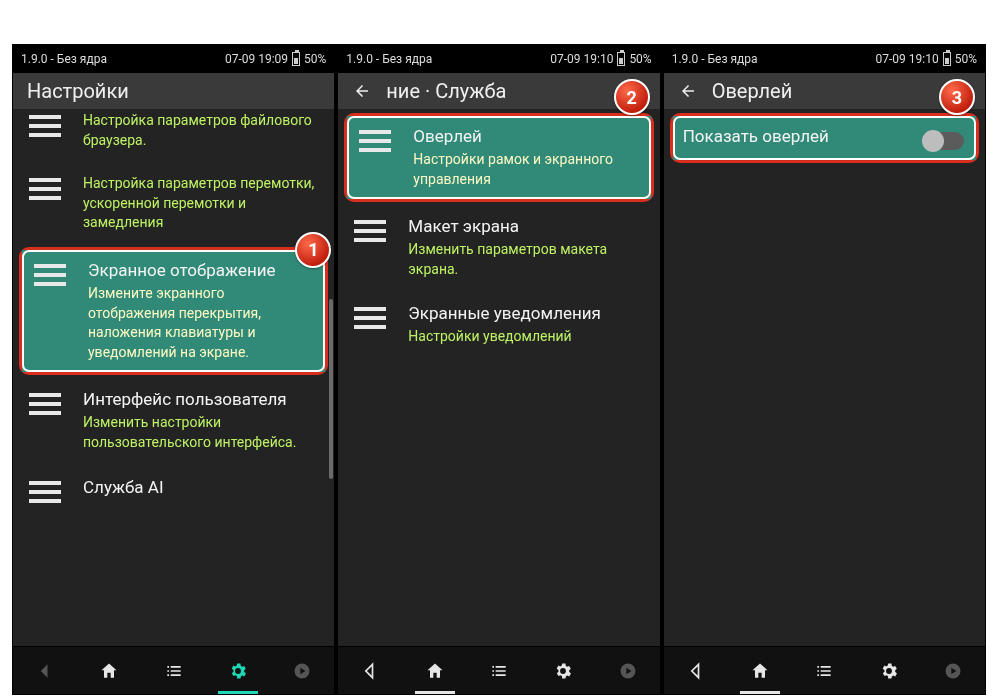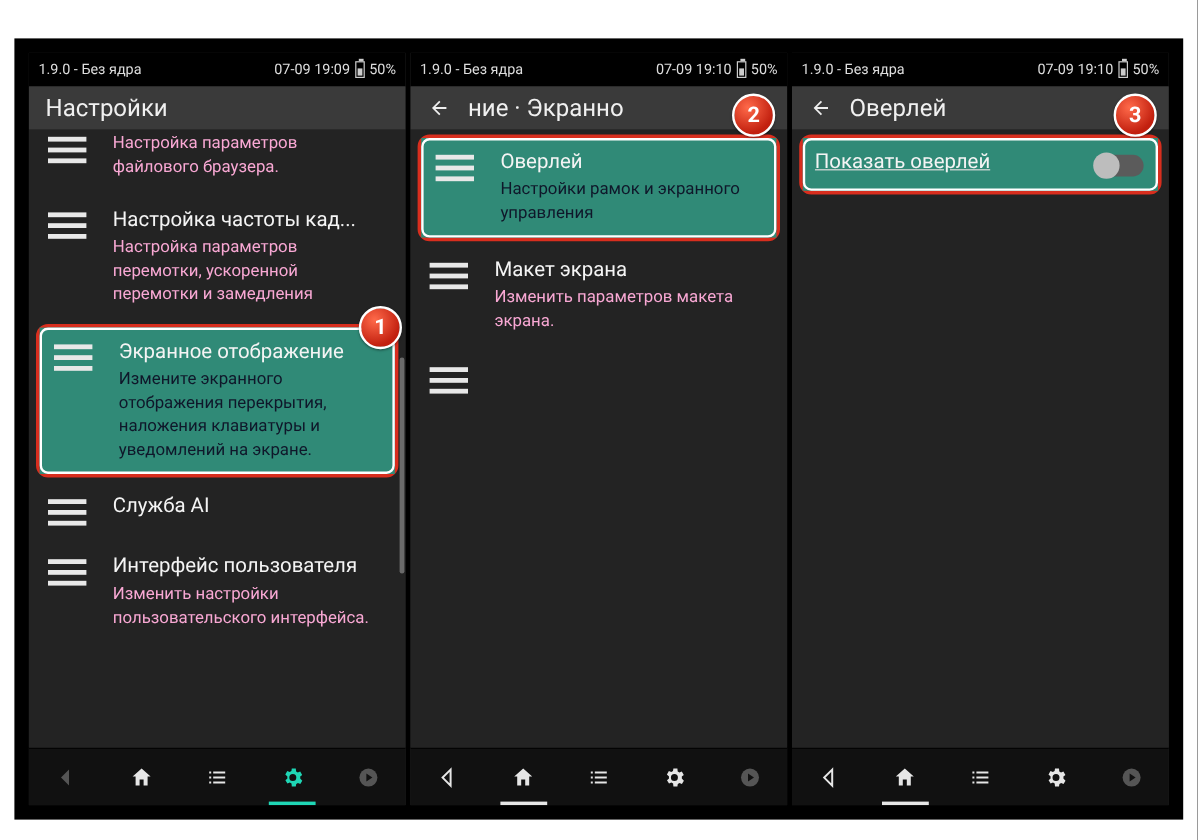--- a/index.html
+++ b/index.html
@@ -7,24 +7,24 @@
     background: #fff;
     font-family: -apple-system, BlinkMacSystemFont, "Segoe UI", Roboto, sans-serif;
     width: 998px;
     height: 700px;
     overflow: hidden;
   }
   .canvas {
     background: #000;
     width: 974px;
     height: 651px;
-    margin: 32px 12px 22px 12px;
+    margin: 44px 12px 22px 12px;
     display: flex;
     gap: 4px;
-    padding: 12px;
+    padding: 1px;
   }
   .screen {
     flex: 1;
     background: #232323;
     display: flex;
     flex-direction: column;
     position: relative;
     overflow: hidden;
   }
 
@@ -116,24 +116,24 @@
   .item .t {
     font-size: 17px;
     color: #f4f4f4;
     margin-bottom: 4px;
     white-space: nowrap;
     overflow: hidden;
     text-overflow: ellipsis;
   }
   .item .d {
     font-size: 14px;
-    color: #f9a8d4;
+    color: #bef264;
     line-height: 1.4;
   }
-  .item.highlighted .d { color: #0f172a; }
+  .item.highlighted .d { color: #fef9c3; }
 
   
   .hlwrap {
     position: relative;
     border: 3px solid #d82e1e;
     border-radius: 10px;
     margin: 2px 6px;
     overflow: visible;
   }
   .hlwrap::before {
@@ -257,21 +257,20 @@
 
       <div class="item">
         <div class="iconcol">
             <div class="lines-icon">
               <span></span>
               <span></span>
               <span></span>
             </div>
           </div>
         <div class="txt">
-          <div class="t">Настройка частоты кад...</div>
           <div class="d">Настройка параметров перемотки, ускоренной перемотки и замедления</div>
         </div>
       </div>
 
       <div class="hlwrap">
         <div class="badge">1</div>
         <div class="item highlighted">
           <div class="iconcol">
               <div class="lines-icon">
                 <span></span>
@@ -288,35 +287,35 @@
 
       <div class="item">
         <div class="iconcol">
             <div class="lines-icon">
               <span></span>
               <span></span>
               <span></span>
             </div>
           </div>
         <div class="txt">
-          <div class="t">Служба AI</div>
+          <div class="t">Интерфейс пользователя</div>
+          <div class="d">Изменить настройки пользовательского интерфейса.</div>
         </div>
       </div>
 
       <div class="item">
         <div class="iconcol">
             <div class="lines-icon">
               <span></span>
               <span></span>
               <span></span>
             </div>
           </div>
         <div class="txt">
-          <div class="t">Интерфейс пользователя</div>
-          <div class="d">Изменить настройки пользовательского интерфейса.</div>
+          <div class="t">Служба AI</div>
         </div>
       </div>
 
       <div class="scrollbar"></div>
     </div>
 
     <div class="nav">
       <div class="nbtn dim">
           <svg viewBox="0 0 24 24">
             <path d="M15 4l-8 8 8 8z"></path>
@@ -354,21 +353,21 @@
         <span class="batt"></span>
         <span>50%</span>
       </span>
     </div>
     <div class="titlebar" style="position:relative;">
       <span class="back-arrow">
         <svg viewBox="0 0 24 24">
             <path d="M20 11H7.8l5.6-5.6L12 4l-8 8 8 8 1.4-1.4L7.8 13H20z"></path>
           </svg>
       </span>
-      <span style="white-space:nowrap;overflow:hidden;">ние    ·    Экранно</span>
+      <span style="white-space:nowrap;overflow:hidden;">ние    ·    Служба</span>
       <div class="badge header">2</div>
     </div>
     <div class="content">
 
       <div class="hlwrap" style="margin-top:4px;">
         <div class="item highlighted">
           <div class="iconcol">
               <div class="lines-icon">
                 <span></span>
                 <span></span>
@@ -397,20 +396,24 @@
       </div>
 
       <div class="item">
         <div class="iconcol">
             <div class="lines-icon">
               <span></span>
               <span></span>
               <span></span>
             </div>
           </div>
+        <div class="txt">
+          <div class="t">Экранные уведомления</div>
+          <div class="d">Настройки уведомлений</div>
+        </div>
       </div>
     </div>
 
     <div class="nav">
       <div class="nbtn">
           <svg viewBox="0 0 24 24">
             <path d="M15 4l-8 8 8 8z" fill="none" stroke="currentColor" stroke-width="2"></path>
           </svg>
         </div>
       <div class="nbtn homeactive">
@@ -451,21 +454,21 @@
         <svg viewBox="0 0 24 24">
             <path d="M20 11H7.8l5.6-5.6L12 4l-8 8 8 8 1.4-1.4L7.8 13H20z"></path>
           </svg>
       </span>
       <span>Оверлей</span>
       <div class="badge header">3</div>
     </div>
     <div class="content">
 
       <div class="hlwrap" style="margin-top:4px;">
-        <div class="item highlighted" style="align-items:center;text-decoration:underline;">
+        <div class="item highlighted" style="align-items:flex-end;">
           <div class="txt" style="padding-left:6px;">
             <div class="t">Показать оверлей</div>
           </div>
           <div class="toggle"></div>
         </div>
       </div>
     </div>
 
     <div class="nav">
       <div class="nbtn">

